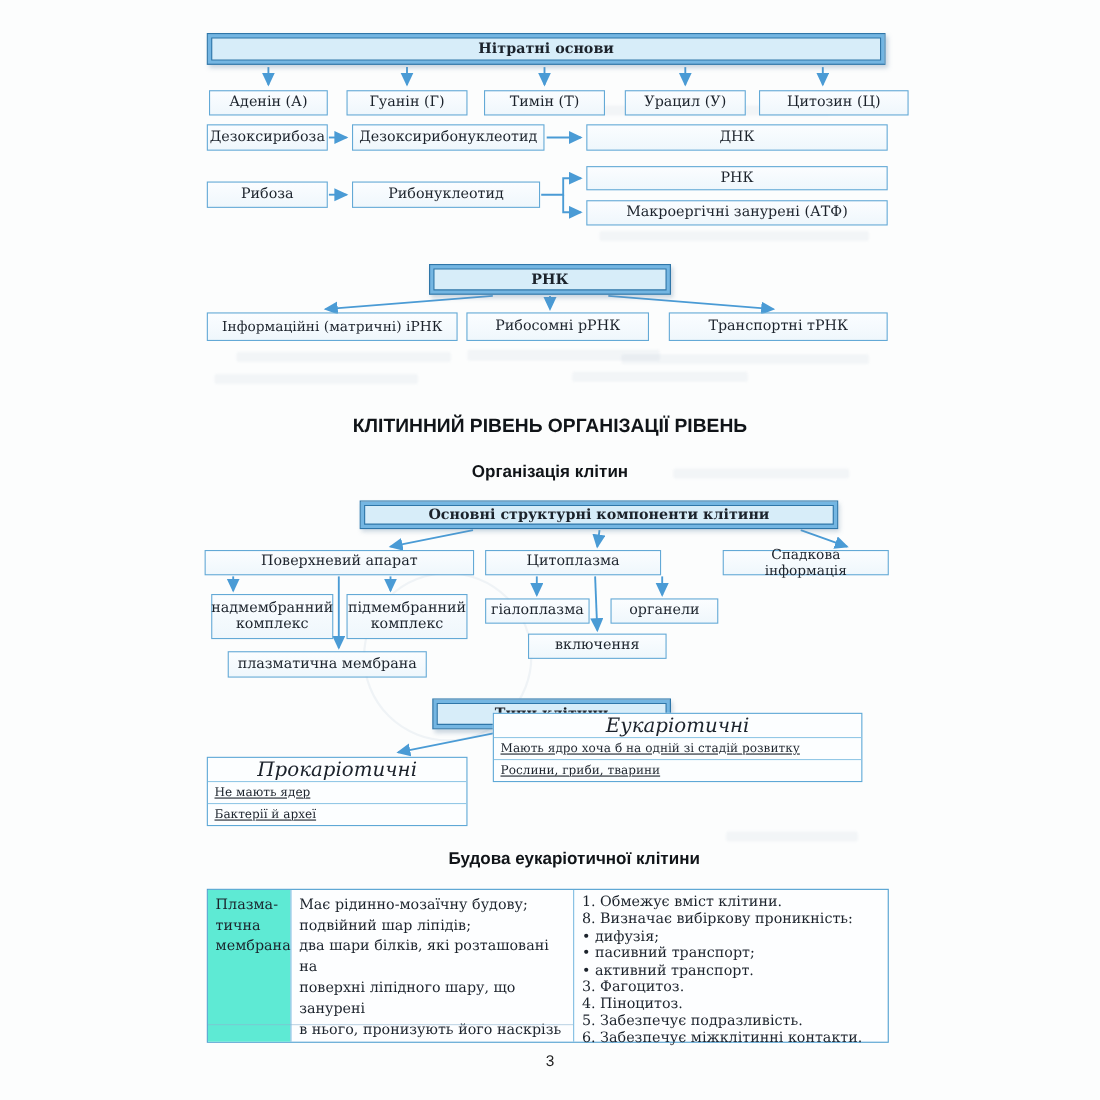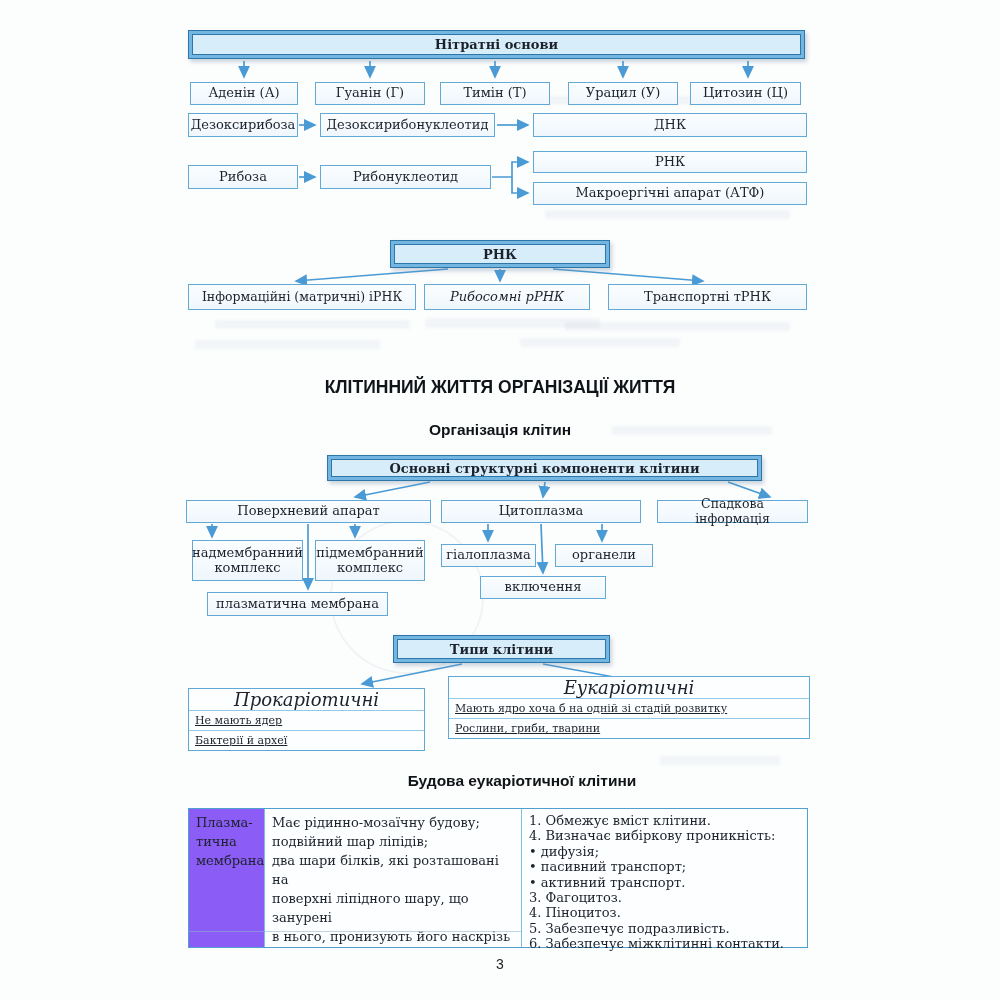--- a/index.html
+++ b/index.html
@@ -30,21 +30,21 @@
   
   .ttable{position:absolute;box-sizing:border-box;border:1px solid #5ea8d6;background:#fcfeff;}
   .ttable .hd{height:21px;border-bottom:1px solid #93c8e6;display:flex;align-items:center;justify-content:center;
     font-style:italic;font-size:18px;}
   .ttable .rw{height:19px;border-bottom:1px solid #93c8e6;display:flex;align-items:center;
     padding:0 6px;font-size:11px;text-decoration:underline;}
   .ttable .rw:last-child{border-bottom:none;}
   
   .btable{position:absolute;box-sizing:border-box;border:1px solid #4f9fd0;background:#fdfeff;}
   .bcell{position:absolute;box-sizing:border-box;top:0;height:100%;}
-  .bcell.c1{background:#8b5cf6;}
+  .bcell.c1{background:#5eead4;}
   .bcell.c2,.bcell.c3{border-left:1px solid #7fbce2;}
   .bline{font-size:13px;line-height:19px;padding:0 7px;}
   .fline{font-size:13px;line-height:15.4px;padding:0 7px;}
   .rowline{position:absolute;height:1px;background:rgba(140,180,210,.55);}
   .pageno{position:absolute;left:0;width:1000px;text-align:center;
     font-family:"Liberation Sans","DejaVu Sans",sans-serif;font-size:14px;color:#222;}
   
   .ghost{position:absolute;background:rgba(125,150,175,.08);filter:blur(1px);border-radius:2px;}
   .ghost-circle{position:absolute;border:2px solid rgba(130,160,190,.10);border-radius:50%;}
 </style>
@@ -113,21 +113,21 @@
     </div>
   <div class="box" style="left:315px;top:82px;width:110px;height:23px;">
       <span>Гуанін (Г)</span>
     </div>
   <div class="box" style="left:440px;top:82px;width:110px;height:23px;">
       <span>Тимін (Т)</span>
     </div>
   <div class="box" style="left:568px;top:82px;width:110px;height:23px;">
       <span>Урацил (У)</span>
     </div>
-  <div class="box" style="left:690px;top:82px;width:111px;height:23px;">
+  <div class="box" style="left:690px;top:82px;width:136px;height:23px;">
       <span>Цитозин (Ц)</span>
     </div>
 
   <div class="box" style="left:188px;top:113px;width:110px;height:24px;">
       <span>Дезоксирибоза</span>
     </div>
   <div class="box" style="left:320px;top:113px;width:175px;height:24px;">
       <span>Дезоксирибонуклеотид</span>
     </div>
   <div class="box" style="left:533px;top:113px;width:274px;height:24px;">
@@ -137,47 +137,47 @@
   <div class="box" style="left:188px;top:165px;width:110px;height:24px;">
       <span>Рибоза</span>
     </div>
   <div class="box" style="left:320px;top:165px;width:171px;height:24px;">
       <span>Рибонуклеотид</span>
     </div>
   <div class="box" style="left:533px;top:151px;width:274px;height:22px;">
       <span>РНК</span>
     </div>
   <div class="box" style="left:533px;top:182px;width:274px;height:23px;">
-      <span>Макроергічні апарат (АТФ)</span>
+      <span>Макроергічні занурені (АТФ)</span>
     </div>
 
   <div class="tbox" style="left:390px;top:240px;width:220px;height:28px;">
       <span>РНК</span>
     </div>
   <div class="box" style="left:188px;top:284px;width:228px;height:26px;font-size:12.5px;">
       <span>Інформаційні (матричні) іРНК</span>
     </div>
-  <div class="box" style="left:424px;top:284px;width:166px;height:26px;font-style:italic;">
+  <div class="box" style="left:424px;top:284px;width:166px;height:26px;">
       <span>Рибосомні рРНК</span>
     </div>
   <div class="box" style="left:608px;top:284px;width:199px;height:26px;">
       <span>Транспортні тРНК</span>
     </div>
 
-  <div class="h-main" style="top:377px;font-size:17.5px;"><span>КЛІТИННИЙ ЖИТТЯ ОРГАНІЗАЦІЇ ЖИТТЯ</span></div>
+  <div class="h-main" style="top:377px;font-size:17.5px;"><span>КЛІТИННИЙ РІВЕНЬ ОРГАНІЗАЦІЇ РІВЕНЬ</span></div>
   <div class="h-main" style="top:421px;font-size:15.5px;"><span>Організація клітин</span></div>
 
   <div class="tbox" style="left:327px;top:455px;width:435px;height:26px;">
       <span>Основні структурні компоненти клітини</span>
     </div>
 
   <div class="box" style="left:186px;top:500px;width:245px;height:23px;">
       <span>Поверхневий апарат</span>
     </div>
-  <div class="box" style="left:441px;top:500px;width:200px;height:23px;">
+  <div class="box" style="left:441px;top:500px;width:160px;height:23px;">
       <span>Цитоплазма</span>
     </div>
   <div class="box" style="left:657px;top:500px;width:151px;height:23px;font-size:12.5px;">
       <span>Спадкова інформація</span>
     </div>
 
   <div class="box" style="left:192px;top:540px;width:111px;height:41px;">
       <span>надмембранний комплекс</span>
     </div>
   <div class="box" style="left:315px;top:540px;width:110px;height:41px;">
@@ -198,21 +198,21 @@
 
   <div class="tbox" style="left:393px;top:635px;width:217px;height:28px;">
       <span>Типи клітини</span>
     </div>
 
   <div class="ttable" style="left:188px;top:688px;width:237px;">
     <div class="hd">Прокаріотичні</div>
     <div class="rw">Не мають ядер</div>
     <div class="rw">Бактерії й археї</div>
   </div>
-  <div class="ttable" style="left:448px;top:676px;width:362px;">
+  <div class="ttable" style="left:448px;top:648px;width:336px;">
     <div class="hd">Еукаріотичні</div>
     <div class="rw">Мають ядро хоча б на одній зі стадій розвитку</div>
     <div class="rw">Рослини, гриби, тварини</div>
   </div>
 
   <div class="h-main" style="top:772px;font-size:15.5px;padding-left:22px;"><span>Будова еукаріотичної клітини</span></div>
 
   <div class="btable" style="left:188px;top:808px;width:620px;height:140px;">
     <div class="bcell c1" style="left:0;width:75px;padding-top:4px;">
       <div class="bline">Плазма-</div>
@@ -221,21 +221,21 @@
     </div>
     <div class="bcell c2" style="left:75px;width:257px;padding-top:4px;">
       <div class="bline">Має рідинно-мозаїчну будову;</div>
       <div class="bline">подвійний шар ліпідів;</div>
       <div class="bline">два шари білків, які розташовані на</div>
       <div class="bline">поверхні ліпідного шару, що занурені</div>
       <div class="bline">в нього, пронизують його наскрізь</div>
     </div>
     <div class="bcell c3" style="left:332px;width:288px;padding-top:4px;">
       <div class="fline">1. Обмежує вміст клітини.</div>
-      <div class="fline">4. Визначає вибіркову проникність:</div>
+      <div class="fline">8. Визначає вибіркову проникність:</div>
       <div class="fline">• дифузія;</div>
       <div class="fline">• пасивний транспорт;</div>
       <div class="fline">• активний транспорт.</div>
       <div class="fline">3. Фагоцитоз.</div>
       <div class="fline">4. Піноцитоз.</div>
       <div class="fline">5. Забезпечує подразливість.</div>
       <div class="fline">6. Забезпечує міжклітинні контакти.</div>
     </div>
     <div class="rowline" style="left:0;top:122px;width:332px;"></div>
   </div>

